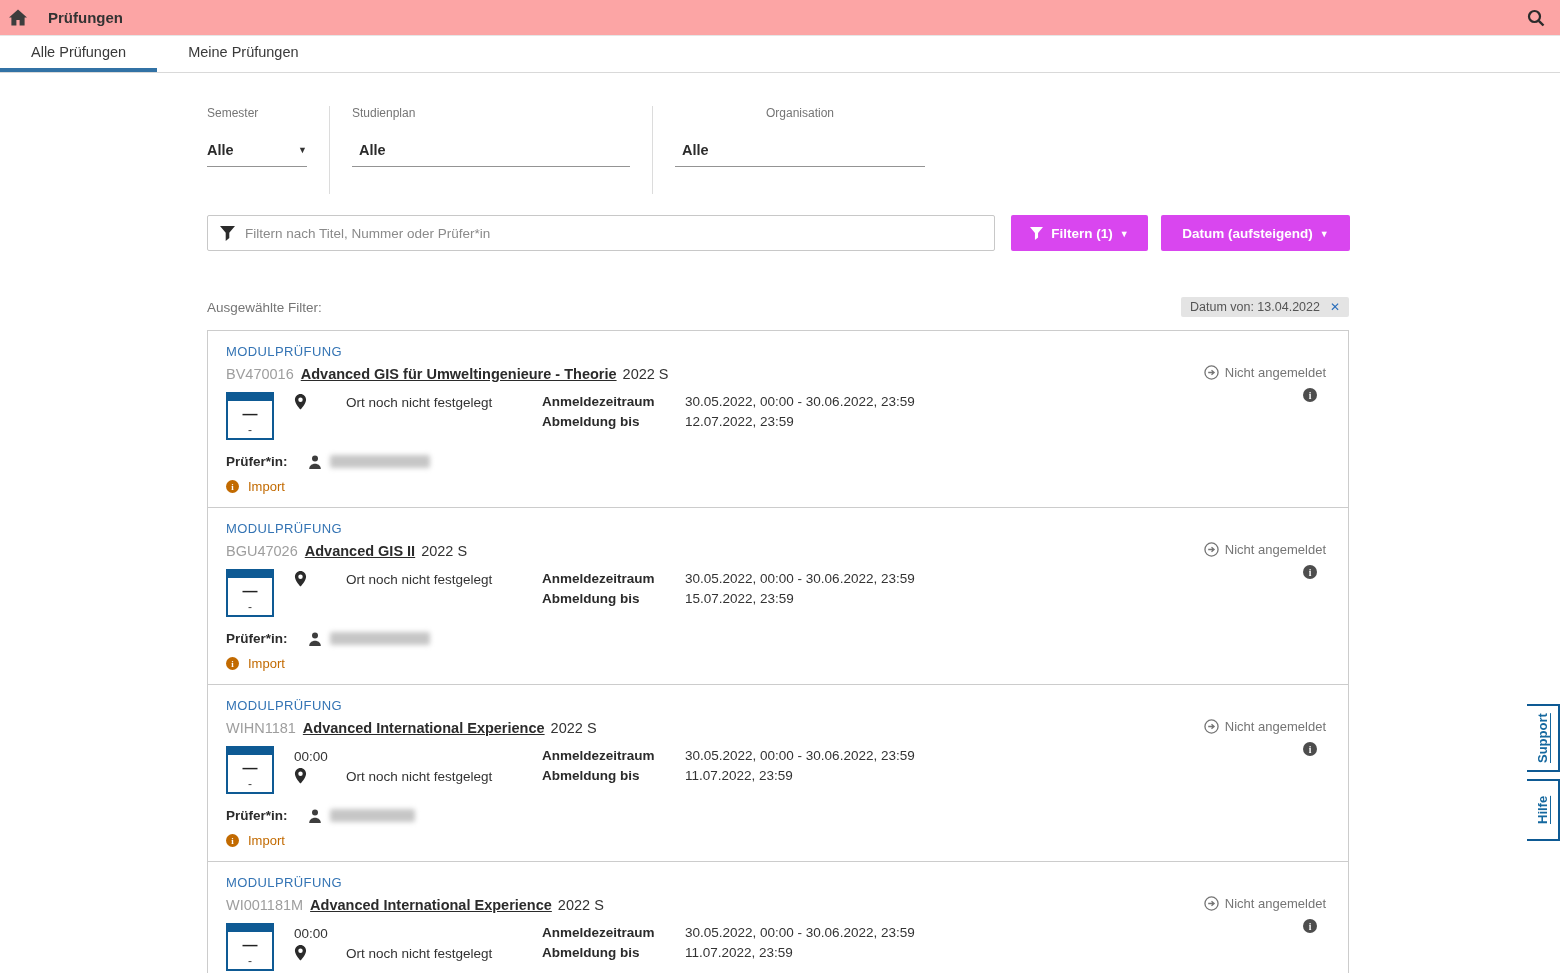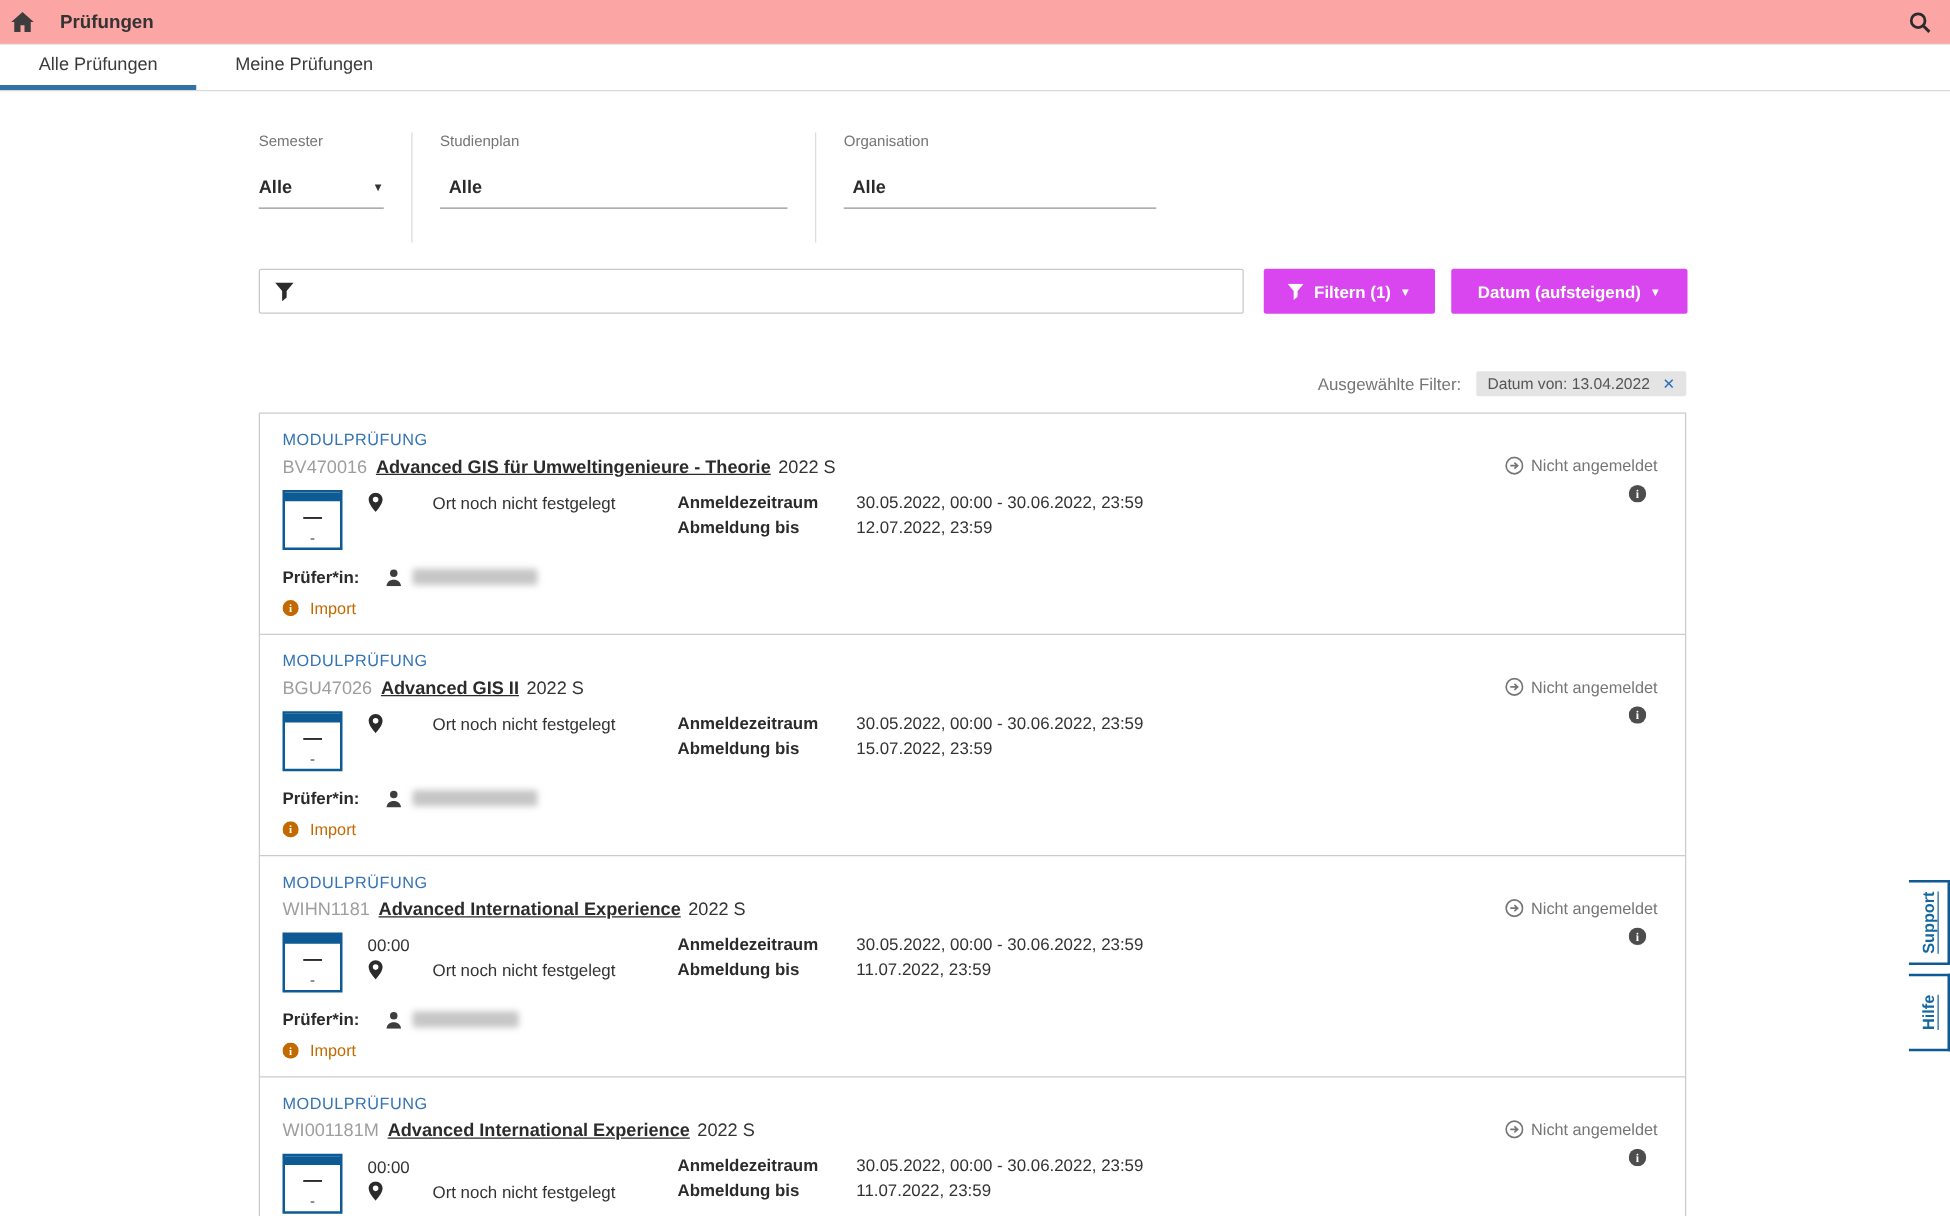--- a/index.html
+++ b/index.html
@@ -27,40 +27,40 @@
   .filterbar { display:flex; position:relative; height:88px; }
   .ffield { position:relative; }
   .ffield .flabel { font-size:12px; color:#757575; }
   .fvalue { display:flex; align-items:center; justify-content:space-between;
     margin-top:22px; padding-bottom:8px; border-bottom:1px solid #949494; cursor:pointer; }
   .fvalue .val { font-size:14.5px; font-weight:bold; color:#2b2b2b; }
   .caret-dark { font-size:9px; color:#333; }
   .fdivider { width:1px; background:#dcdcdc; margin:0 22px; height:88px; }
   .f-sem { width:100px; }
   .f-stp { width:278px; }
-  .f-org { width:250px; }
+  .f-org { width:250px;text-align:center; }
   .f-stp .fvalue, .f-org .fvalue { padding-left:7px; }
 
   
   .searchrow { display:flex; margin-top:21px; height:36px; }
   .searchbox { width:788px; height:36px; border:1px solid #c8c8c8; border-radius:2px;
     display:flex; align-items:center; padding:0 12px; background:#fff; }
   .searchbox input { border:none; outline:none; flex:1; font-size:13.5px; color:#333;
     margin-left:10px; font-family:"Liberation Sans","DejaVu Sans",sans-serif; background:transparent; }
   .searchbox input::placeholder { color:#8a8a8a; opacity:1; }
   .btn { background:#d946ef; color:#fff; font-weight:bold; font-size:13.5px; border:none;
     border-radius:2px; height:36px; display:flex; align-items:center; justify-content:center;
     cursor:pointer; font-family:"Liberation Sans","DejaVu Sans",sans-serif; }
   .btn .caret { font-size:9px; margin-left:7px; position:relative; top:1px; }
   .btn-filter { width:137px; margin-left:16px; }
   .btn-filter svg { margin-right:8px; }
   .btn-sort { width:189px; margin-left:13px; }
 
   
-  .selrow { display:flex; align-items:center; justify-content:flex-end;
+  .selrow { display:flex; align-items:center; justify-content:space-between;
     width:1142px; margin-top:46px; height:20px; }
   .sel-label { color:#757575; font-size:13.5px; margin-right:12px; }
   .chip { background:#e4e4e4; border-radius:2px; height:20px; display:flex; align-items:center;
     padding:0 9px; font-size:12.5px; color:#555; }
   .chip .x { color:#2a6ebb; font-weight:bold; font-size:12px; margin-left:10px; cursor:pointer; }
 
   
   .list { width:1142px; margin-top:13px; border:1px solid #ccc; background:#fff; }
   .entry { position:relative; padding:13px 20px 13px 18px; }
   .entry + .entry { border-top:1px solid #ccc; }
@@ -152,20 +152,21 @@
         <span class="val">Alle</span>
       </div>
     </div>
   </div>
 
   <div class="searchrow">
     <div class="searchbox">
       <svg width="15" height="15" viewBox="0 0 15 15">
           <path fill="#2b2b2b" d="M0 0h15l-5.7 6.8v5.2l-3.6 3V6.8z"></path>
         </svg>
+      <input type="text" placeholder="Filtern nach Titel, Nummer oder Prüfer*in" style="">
     </div>
     <button class="btn btn-filter">
       <svg width="13" height="13" viewBox="0 0 15 15">
           <path fill="#fff" d="M0 0h15l-5.7 6.8v5.2l-3.6 3V6.8z"></path>
         </svg>
       <span>Filtern (1)</span>
       <span class="caret">▼</span>
     </button>
     <button class="btn btn-sort">
       <span>Datum (aufsteigend)</span>

